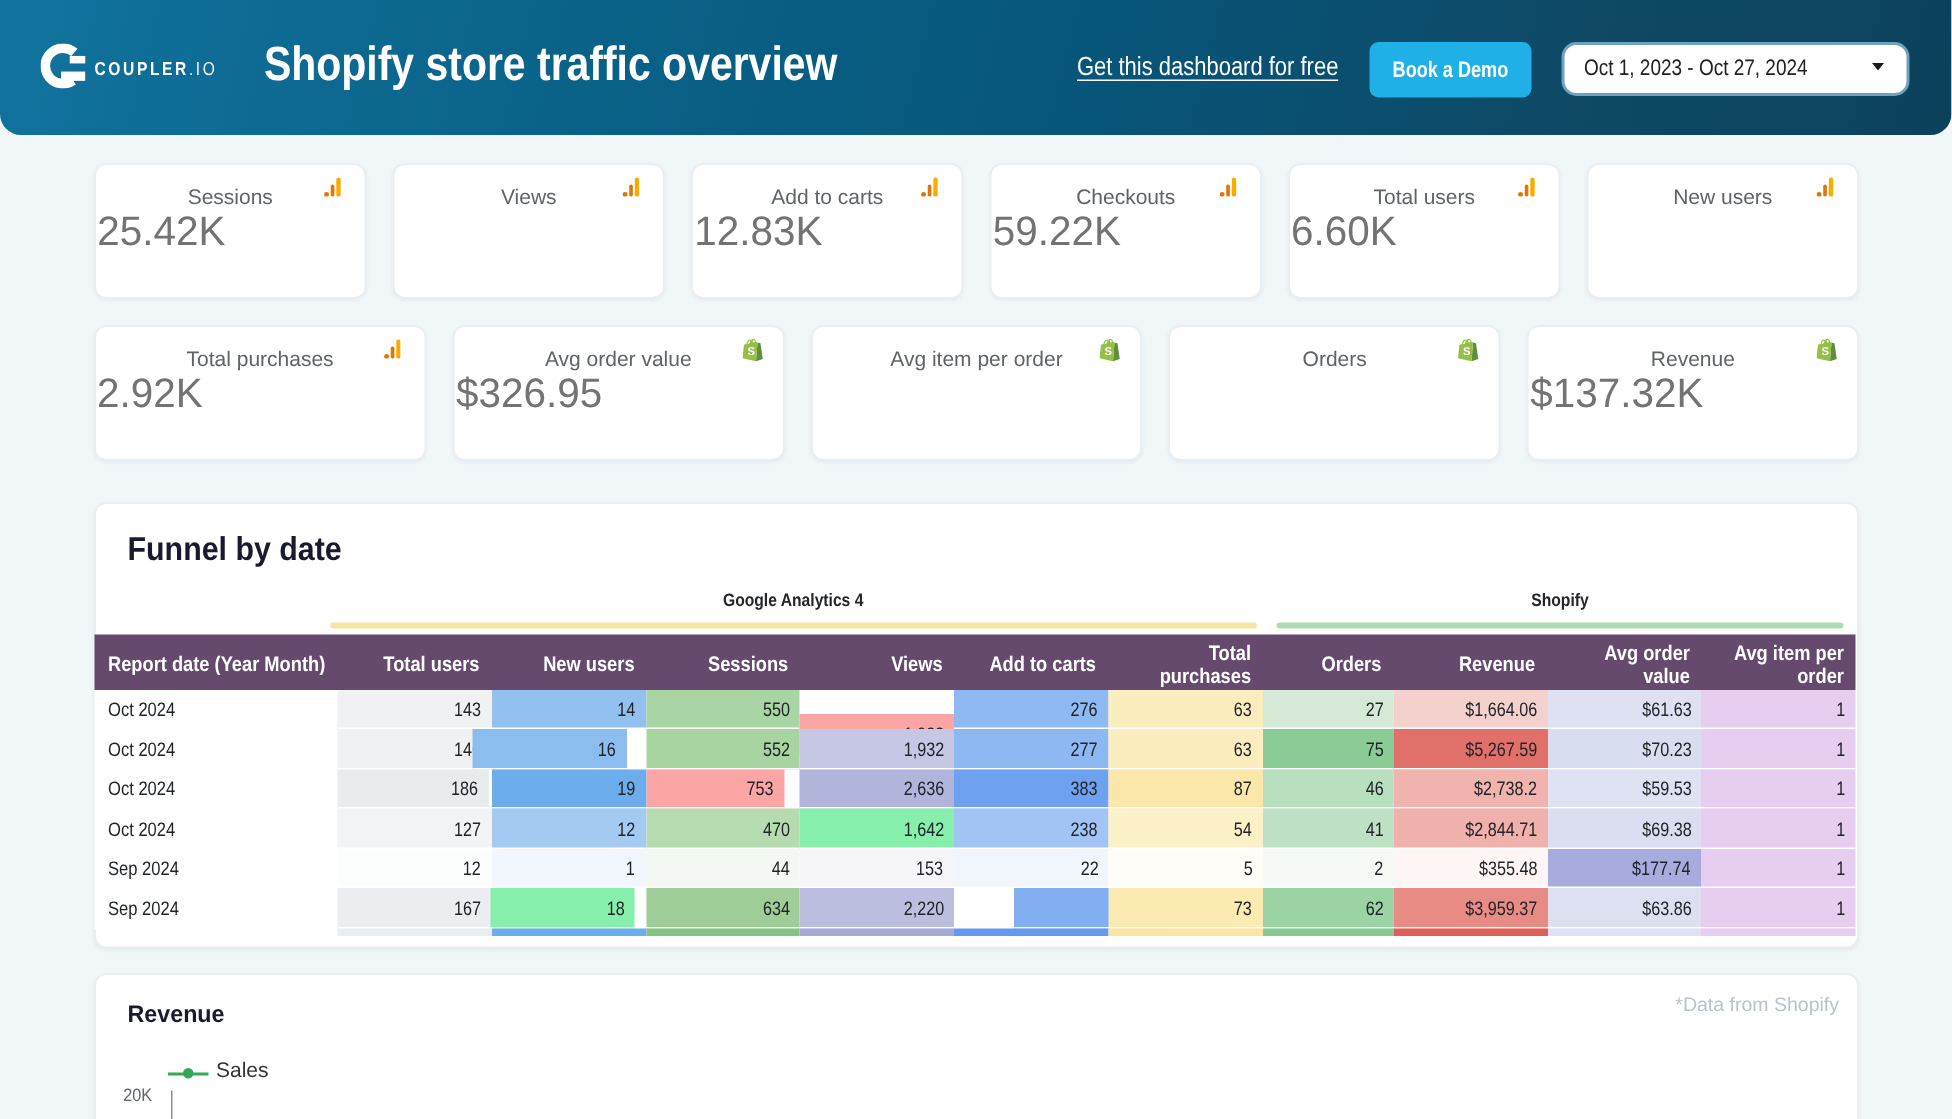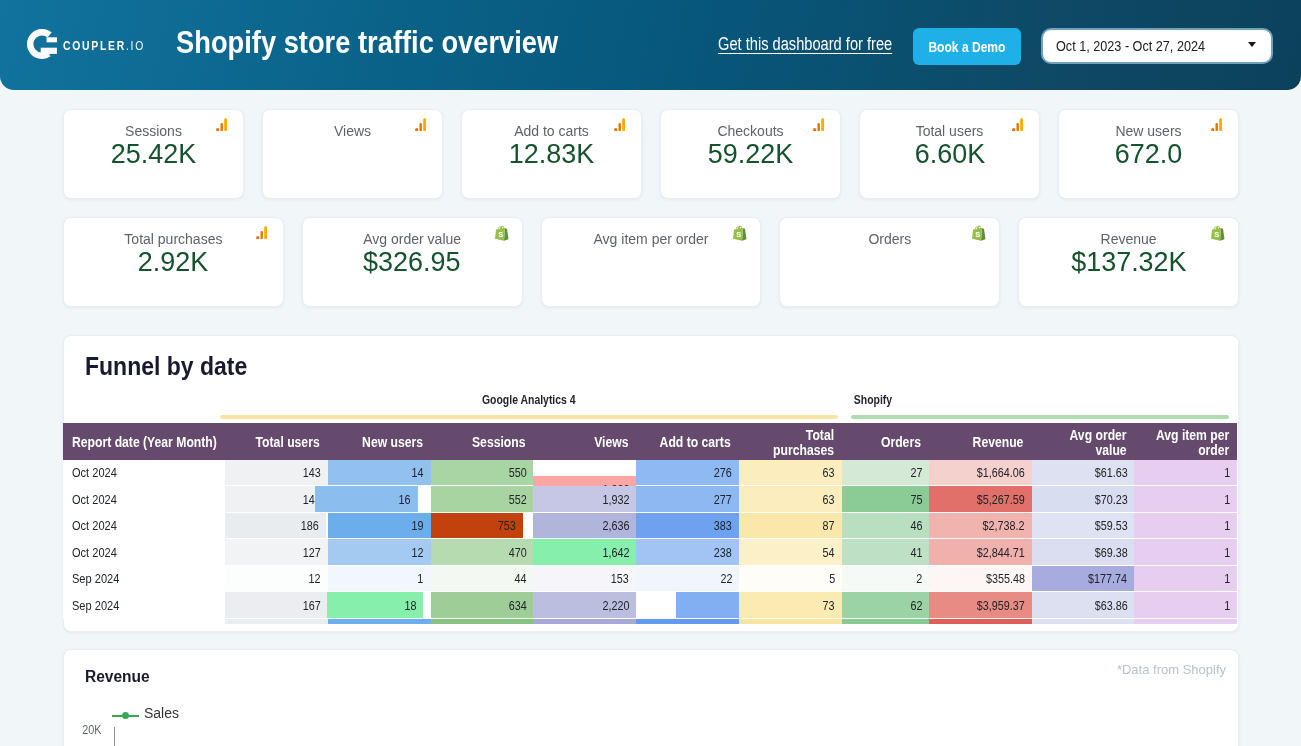--- a/index.html
+++ b/index.html
@@ -2,21 +2,21 @@
 <html><head><meta charset="utf-8">
 <style>
 * { margin:0; padding:0; box-sizing:border-box; }
 html,body { width:1301px; height:746px; background:#f1f6f8; font-family:"Liberation Sans",sans-serif; overflow:hidden; position:relative; }
 .abs { position:absolute; }
 #header { position:absolute; left:0; top:0; width:1301px; height:90px;
   background:linear-gradient(104deg,#11739e 0%, #0a6288 30%, #07567a 55%, #0e4966 80%, #0c415c 100%);
   border-radius:0 0 14px 14px; }
 .card { position:absolute; background:#fff; border-radius:8px; border:1px solid #e9eef2; box-shadow:0 1px 3px rgba(26,58,82,0.07); }
 .kpi-label { position:absolute; width:100%; text-align:center; top:13.6px; line-height:14px; font-size:14px; color:#5f6368; }
-.kpi-value { position:absolute; width:100%; text-align:center; top:30.4px; line-height:27.5px; font-size:27.5px; color:#14532d; }
+.kpi-value { position:absolute; width:100%; top:30.4px; line-height:27.5px; font-size:27.5px; color:#737373; }
 .hdrcell { display:flex; padding-top:2.5px; align-items:center; justify-content:flex-end; color:#fff; font-weight:bold; font-size:14px; line-height:15px; text-align:right; padding-right:8px; }
 .dcell { font-size:13px; color:#212428; text-align:right; padding-right:7px; padding-top:0.8px; line-height:25px; border-bottom:1.5px solid #fff; }
 .sx { display:inline-block; white-space:nowrap; }
 </style></head>
 <body>
 <div id="header"></div>
 
 <svg class="abs" style="left:27px;top:28.5px" width="30" height="30" viewBox="0 0 30 30">
 <path d="M22.59 5.96 A11.8 11.8 0 1 0 21.77 24.66" fill="none" stroke="#fff" stroke-width="6.4"></path>
 <rect x="19.5" y="8.3" width="10.5" height="5" fill="#fff"></rect>
@@ -68,21 +68,20 @@
     <div class="kpi-label"><span class="sx" style="transform:scaleX(1);transform-origin:center center;">Total users</span></div>
     <div class="kpi-value"><span class="sx" style="transform:scaleX(0.98);transform-origin:center center;">6.60K</span></div>
     <svg class="abs" style="right:15.5px;top:7.9px" width="11.5" height="13.5" viewBox="0 0 23 27">
 <rect x="16.4" y="0.5" width="5.8" height="26" rx="2.9" fill="#f9ab00"></rect>
 <rect x="9" y="10" width="4.8" height="16.5" rx="2.4" fill="#e37400"></rect>
 <circle cx="3.4" cy="23.4" r="3.3" fill="#e37400"></circle>
 </svg>
   </div>
 <div class="card" style="left:1058px;top:109px;width:181px;height:90px;">
     <div class="kpi-label"><span class="sx" style="transform:scaleX(1);transform-origin:center center;">New users</span></div>
-    <div class="kpi-value"><span class="sx" style="transform:scaleX(0.98);transform-origin:center center;">672.0</span></div>
     <svg class="abs" style="right:15.5px;top:7.9px" width="11.5" height="13.5" viewBox="0 0 23 27">
 <rect x="16.4" y="0.5" width="5.8" height="26" rx="2.9" fill="#f9ab00"></rect>
 <rect x="9" y="10" width="4.8" height="16.5" rx="2.4" fill="#e37400"></rect>
 <circle cx="3.4" cy="23.4" r="3.3" fill="#e37400"></circle>
 </svg>
   </div>
 <div class="card" style="left:63.0px;top:217px;width:220.8px;height:90px;">
     <div class="kpi-label"><span class="sx" style="transform:scaleX(1);transform-origin:center center;">Total purchases</span></div>
     <div class="kpi-value"><span class="sx" style="transform:scaleX(0.98);transform-origin:center center;">2.92K</span></div>
     <svg class="abs" style="right:15.5px;top:7.9px" width="11.5" height="13.5" viewBox="0 0 23 27">
@@ -119,23 +118,23 @@
 <div class="card" style="left:1018.2px;top:217px;width:220.8px;height:90px;">
     <div class="kpi-label"><span class="sx" style="transform:scaleX(1);transform-origin:center center;">Revenue</span></div>
     <div class="kpi-value"><span class="sx" style="transform:scaleX(0.98);transform-origin:center center;">$137.32K</span></div>
     <svg class="abs" style="right:13px;top:7px" width="14" height="16.5" viewBox="0 0 56 64">
 <path d="M40 12 L48 14 L54 56 L36 62 Z" fill="#5e8e3e"></path>
 <path d="M36 10 C36 6 33 2 29 2 C26 2 24 4 23 6 C22 5 21 4.5 19.5 4.5 C15 4.5 11.5 10 10.5 16 L4 18 L0 54 L36 62 L40 12 Z M27 8 C28 6.5 29.5 5.5 31 6 C33 7 33.5 10 33.5 11 L28 12.5 C28 11 27.5 9.5 27 8 Z M19.5 7.5 C20.3 7.5 21 7.8 21.5 8.5 C20 10 19 12.5 18.7 15.3 L13.5 16.8 C14.5 12 17 7.5 19.5 7.5 Z" fill="#95bf47"></path>
 <text x="13" y="45" font-family="Liberation Sans,sans-serif" font-size="30" font-weight="bold" fill="#fff">S</text>
 </svg>
   </div>
 <div class="card" style="left:63px;top:334.8px;width:1176px;height:297.7px;"></div>
-<div class="abs" style="left:85px;top:355.4px;font-size:25px;line-height:22px;font-weight:bold;color:#1a1a2e;"><span class="sx" style="transform:scaleX(0.92);transform-origin:left center;">Funnel by date</span></div>
+<div class="abs" style="left:85px;top:355.4px;font-size:22px;line-height:22px;font-weight:bold;color:#1a1a2e;"><span class="sx" style="transform:scaleX(0.92);transform-origin:left center;">Funnel by date</span></div>
 <div class="abs" style="left:220px;top:393.9px;width:618px;text-align:center;font-size:12px;line-height:12px;font-weight:bold;color:#23252a;"><span class="sx" style="transform:scaleX(0.87);transform-origin:center center;">Google Analytics 4</span></div>
-<div class="abs" style="left:851px;top:393.9px;width:378px;text-align:left;font-size:12px;line-height:12px;font-weight:bold;color:#23252a;"><span class="sx" style="transform:scaleX(0.87);transform-origin:center center;">Shopify</span></div>
+<div class="abs" style="left:851px;top:393.9px;width:378px;text-align:center;font-size:12px;line-height:12px;font-weight:bold;color:#23252a;"><span class="sx" style="transform:scaleX(0.87);transform-origin:center center;">Shopify</span></div>
 <div class="abs" style="left:220px;top:415.4px;width:618px;height:4px;border-radius:2px;background:#f8e5a6;"></div>
 <div class="abs" style="left:851px;top:415.4px;width:378px;height:4px;border-radius:2px;background:#aedbb0;"></div>
 <div class="abs" style="left:63px;top:423px;width:1174px;height:36.5px;background:#654a6e;"></div>
 <div class="abs hdrcell" style="left:63px;top:423px;width:162px;height:36.5px;justify-content:flex-start;padding-left:9px;text-align:left;">
     <span class="sx" style="transform:scaleX(0.87);transform-origin:left center;">Report date (Year Month)</span>
   </div>
 <div class="abs hdrcell" style="left:225px;top:423px;width:102.80000000000001px;height:36.5px;">
     <span class="sx" style="transform:scaleX(0.87);transform-origin:right center;">Total users</span>
   </div>
 <div class="abs hdrcell" style="left:327.8px;top:423px;width:102.80000000000001px;height:36.5px;">
@@ -183,21 +182,21 @@
 <div class="abs dcell" style="left:533.4px;top:486.0px;width:102.80000000000007px;height:26.5px;background:#c5c7e4;"><span class="sx" style="transform:scaleX(0.83);transform-origin:right center;">1,932</span></div>
 <div class="abs dcell" style="left:636.2px;top:486.0px;width:102.79999999999995px;height:26.5px;background:#8eb8f2;"><span class="sx" style="transform:scaleX(0.83);transform-origin:right center;">277</span></div>
 <div class="abs dcell" style="left:739px;top:486.0px;width:102.79999999999995px;height:26.5px;background:#fbedbd;"><span class="sx" style="transform:scaleX(0.83);transform-origin:right center;">63</span></div>
 <div class="abs dcell" style="left:841.8px;top:486.0px;width:87.40000000000009px;height:26.5px;background:#8bcc96;"><span class="sx" style="transform:scaleX(0.83);transform-origin:right center;">75</span></div>
 <div class="abs dcell" style="left:929.2px;top:486.0px;width:102.59999999999991px;height:26.5px;background:#e1706a;"><span class="sx" style="transform:scaleX(0.83);transform-origin:right center;">$5,267.59</span></div>
 <div class="abs dcell" style="left:1031.8px;top:486.0px;width:102.60000000000014px;height:26.5px;background:#d9ddf0;"><span class="sx" style="transform:scaleX(0.83);transform-origin:right center;">$70.23</span></div>
 <div class="abs dcell" style="left:1134.4px;top:486.0px;width:102.59999999999991px;height:26.5px;background:#e7cdf0;"><span class="sx" style="transform:scaleX(0.83);transform-origin:right center;">1</span></div>
 <div class="abs dcell" style="left:63px;top:512.5px;width:162px;height:26.5px;background:#fff;text-align:left;padding-left:9px;"><span class="sx" style="transform:scaleX(0.85);transform-origin:left center;">Oct 2024</span></div>
 <div class="abs dcell" style="left:225px;top:512.5px;width:101px;height:26.5px;background:#e9ecef;"><span class="sx" style="transform:scaleX(0.83);transform-origin:right center;">186</span></div>
 <div class="abs dcell" style="left:327.8px;top:512.5px;width:102.80000000000001px;height:26.5px;background:#6caeec;"><span class="sx" style="transform:scaleX(0.83);transform-origin:right center;">19</span></div>
-<div class="abs dcell" style="left:430.6px;top:512.5px;width:92px;height:26.5px;background:#c2410c;"><span class="sx" style="transform:scaleX(0.83);transform-origin:right center;">753</span></div>
+<div class="abs dcell" style="left:430.6px;top:512.5px;width:92px;height:26.5px;background:#fca5a5;"><span class="sx" style="transform:scaleX(0.83);transform-origin:right center;">753</span></div>
 <div class="abs dcell" style="left:533.4px;top:512.5px;width:102.80000000000007px;height:26.5px;background:#b1b4db;"><span class="sx" style="transform:scaleX(0.83);transform-origin:right center;">2,636</span></div>
 <div class="abs dcell" style="left:636.2px;top:512.5px;width:102.79999999999995px;height:26.5px;background:#6ea2f0;"><span class="sx" style="transform:scaleX(0.83);transform-origin:right center;">383</span></div>
 <div class="abs dcell" style="left:739px;top:512.5px;width:102.79999999999995px;height:26.5px;background:#fae7a9;"><span class="sx" style="transform:scaleX(0.83);transform-origin:right center;">87</span></div>
 <div class="abs dcell" style="left:841.8px;top:512.5px;width:87.40000000000009px;height:26.5px;background:#b8dfbf;"><span class="sx" style="transform:scaleX(0.83);transform-origin:right center;">46</span></div>
 <div class="abs dcell" style="left:929.2px;top:512.5px;width:102.59999999999991px;height:26.5px;background:#f0b3ae;"><span class="sx" style="transform:scaleX(0.83);transform-origin:right center;">$2,738.2</span></div>
 <div class="abs dcell" style="left:1031.8px;top:512.5px;width:102.60000000000014px;height:26.5px;background:#dfe2f3;"><span class="sx" style="transform:scaleX(0.83);transform-origin:right center;">$59.53</span></div>
 <div class="abs dcell" style="left:1134.4px;top:512.5px;width:102.59999999999991px;height:26.5px;background:#e7cdf0;"><span class="sx" style="transform:scaleX(0.83);transform-origin:right center;">1</span></div>
 <div class="abs dcell" style="left:63px;top:539.0px;width:162px;height:26.5px;background:#fff;text-align:left;padding-left:9px;"><span class="sx" style="transform:scaleX(0.85);transform-origin:left center;">Oct 2024</span></div>
 <div class="abs dcell" style="left:225px;top:539.0px;width:102.80000000000001px;height:26.5px;background:#f1f3f5;"><span class="sx" style="transform:scaleX(0.83);transform-origin:right center;">127</span></div>
 <div class="abs dcell" style="left:327.8px;top:539.0px;width:102.80000000000001px;height:26.5px;background:#a5caf2;"><span class="sx" style="transform:scaleX(0.83);transform-origin:right center;">12</span></div>

